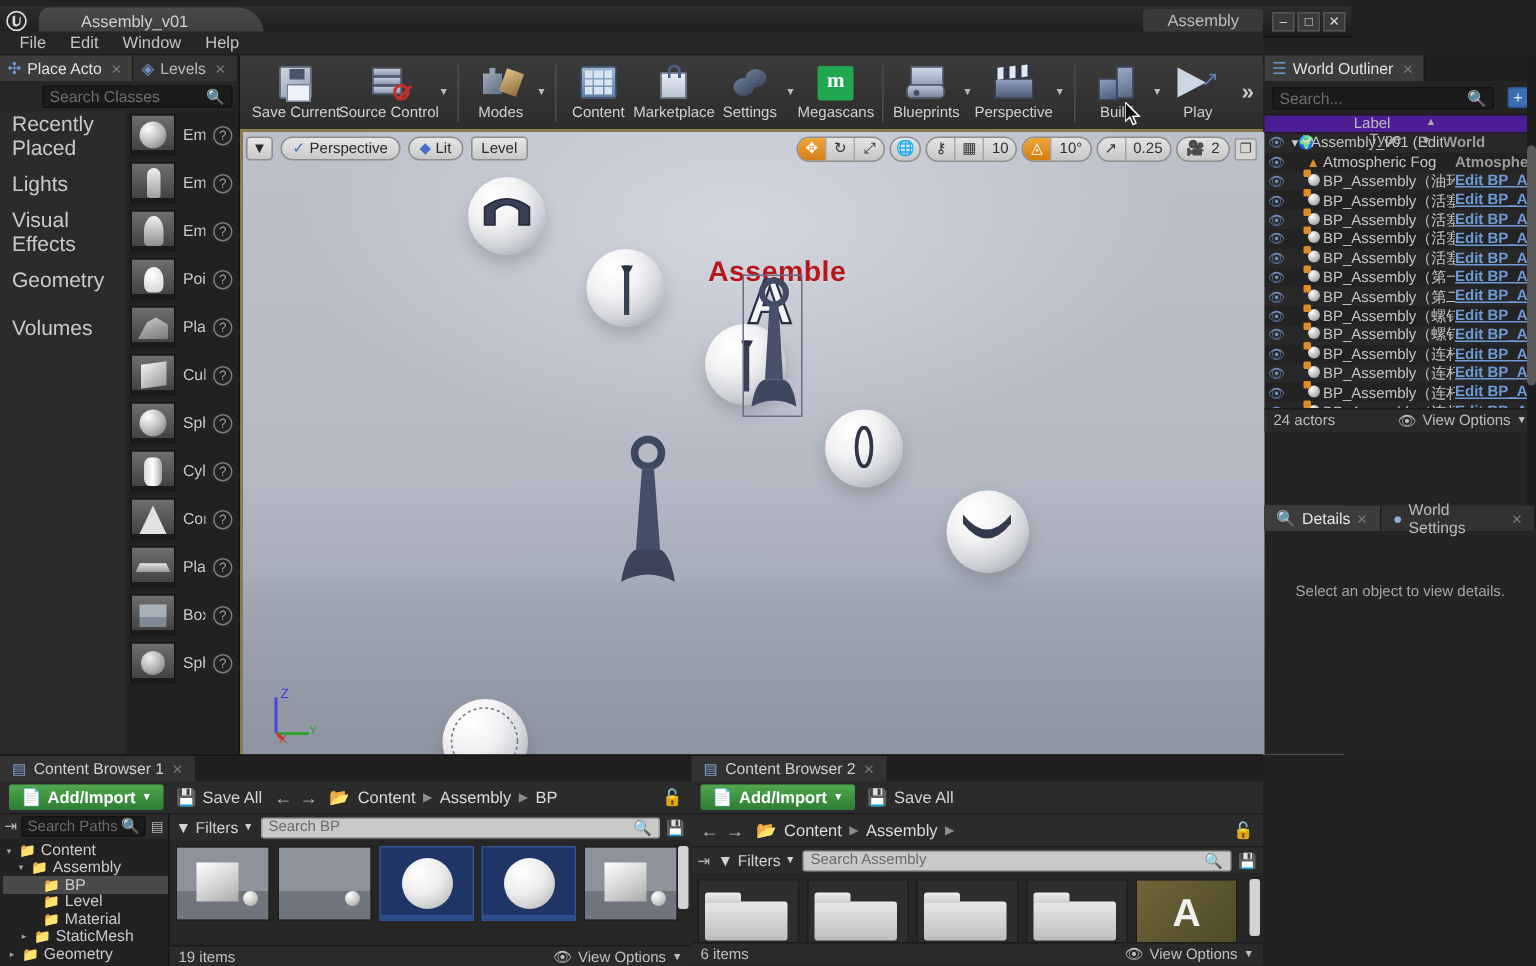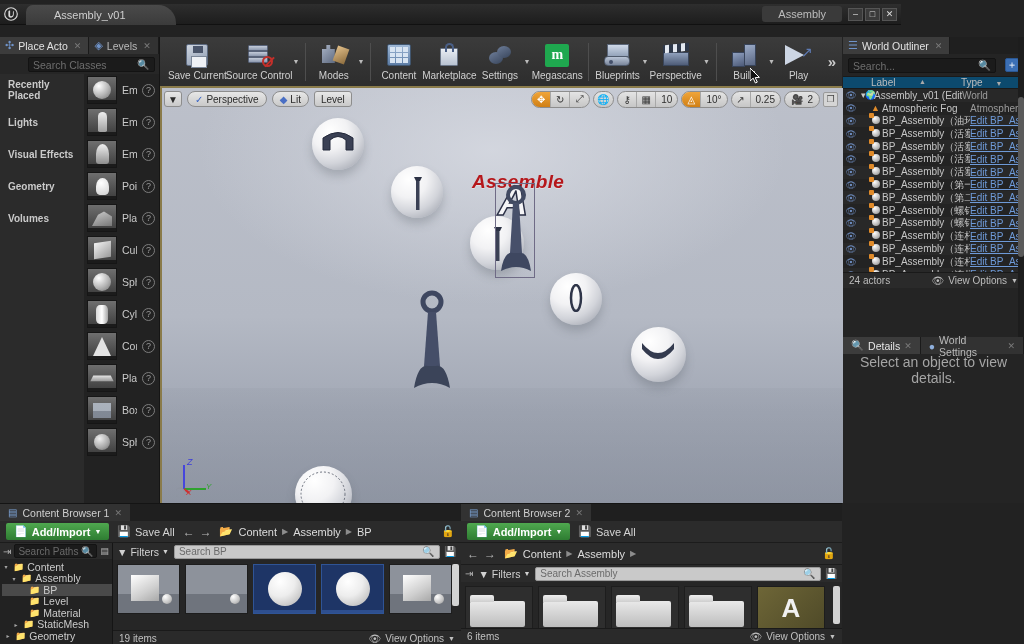--- a/index.html
+++ b/index.html
@@ -141,21 +141,21 @@
     height:15px; background:#1b1b1b; border:1px solid #131313; border-radius:2px;
     display:flex; align-items:center; padding:0 4px; color:#6e6e6e; font-size:10.5px;
     justify-content:space-between;
     margin-left:24px;
   }
   .searchbox .mag{ color:#9a9a9a; font-size:10px; }
 
   .catlist{ position:absolute; left:0; top:37px; width:84px; bottom:0; background:#2b2b2b; }
   .cat{
     height:32px; display:flex; align-items:center; padding-left:8px;
-    font-size:10px; color:#cacaca; position:relative;font-weight:bold;
+    font-size:14px; color:#cacaca; position:relative;
   }
   .cat.sel{ background:#3c3c3c; color:#fff; }
   .cat.sel:before{ content:""; position:absolute; left:0; top:0; bottom:0; width:3px; background:#e8a33d; }
 
   .actorlist{ position:absolute; left:84px; top:37px; right:0; bottom:0; background:#222222; overflow:hidden; }
   .arow{ height:32px; display:flex; align-items:center; gap:5px; padding-left:3px; }
   .athumb{
     width:30px; height:28px; background:linear-gradient(180deg,#6f6f6f,#3c3c3c);
     border:1px solid #161616; display:flex;align-items:center;justify-content:center;
     position:relative; overflow:hidden;
@@ -173,21 +173,21 @@
   .sh-pawn{ width:13px;height:20px;background:linear-gradient(180deg,#f0f0f0,#8e8e8e); border-radius:50% 50% 3px 3px; }
   .sh-bulb{ width:13px;height:17px;background:radial-gradient(circle at 40% 30%,#ffffff,#cfcfcf); border-radius:50% 50% 30% 30%; }
   .sh-player{ width:20px;height:16px;background:linear-gradient(160deg,#d4d4d4,#777); clip-path:polygon(0 100%,30% 30%,60% 10%,100% 40%,100% 100%); }
   .sh-box{ width:18px;height:15px;background:linear-gradient(180deg,#b7c0cc 0 55%,#8a93a1 55% 100%); opacity:.85; }
   .sh-spheretrig{ width:16px;height:16px;border-radius:50%;background:radial-gradient(circle at 35% 30%,#fff,#b0b0b0 60%,#6a6a6a); opacity:.9; }
 
   
   .viewport{
     position:absolute; left:160px; top:88px; width:736px; height:415px;
     background:linear-gradient(180deg,#b8bcc6 0%,#b5b9c3 45%,#aab0bb 65%,#9fa5b2 100%);
-    overflow:hidden; border-left:2px solid #8a7b4a;font-style:italic;
+    overflow:hidden; border-left:2px solid #8a7b4a;
   }
   .vp-bg{ position:absolute; inset:0;
     background:
       radial-gradient(ellipse 420px 220px at 45% 15%, rgba(215,218,226,.85), transparent 70%),
       linear-gradient(180deg,#bcc0ca 0%,#b4b9c4 55%,#a2a8b5 78%,#9aa1ae 100%);
   }
   .vp-floor{ position:absolute; left:0; right:0; bottom:0; height:115px;
     background:linear-gradient(180deg, rgba(150,156,168,.25), rgba(132,138,152,.55)); }
   .vp-toolbar{
     position:absolute; left:160px; top:88px; width:682px; height:22px;
@@ -229,45 +229,45 @@
   }
 
   
   .rightpanel{ position:absolute; left:843px; top:37px; width:181px; height:300px; background:#242424; }
   .wo-head{ display:flex; height:17px; background:#1f1f1f; }
   .wo-search{ margin:4px 5px 3px 5px; height:15px; background:#1b1b1b; border:1px solid #131313; border-radius:2px;
               display:flex;align-items:center;justify-content:space-between;padding:0 4px;color:#6e6e6e;font-size:10.5px;}
   .wo-searchrow{ display:flex; align-items:center; gap:4px; padding-right:5px;}
   .wo-add{ width:14px;height:14px; background:#3b6fb5; border:1px solid #2a5793; border-radius:2px; color:#fff;
            font-size:10px; display:flex; align-items:center; justify-content:center; flex:none; }
-  .colhead{ display:flex; height:13px; background:#0c4a6e; border-top:1px solid #1a1a1a; border-bottom:1px solid #1a1a1a;
-            font-size:10px; color:#bdbdbd; align-items:center; }
+  .colhead{ display:flex; height:13px; background:#4c1d95; border-top:1px solid #1a1a1a; border-bottom:1px solid #1a1a1a;
+            font-size:10px; color:#bdbdbd; align-items:center;flex-direction:column; }
   .colhead .c1{ width:118px; padding-left:28px; position:relative;}
   .colhead .c2{ flex:1; }
   .sortarrow{ position:absolute; left:76px; top:1px; font-size:7px; color:#aaa; }
   .outrows{ height:183px; overflow:hidden; }
   .orow{ display:flex; align-items:center; height:12.8px; font-size:10px; white-space:nowrap; }
   .orow:nth-child(odd){ background:#282828; }
   .orow:nth-child(even){ background:#232323; }
   .eye{ width:16px; text-align:center; color:#6f8fc4; font-size:9px; flex:none; }
   .oind{ flex:none; }
   .oicon{ width:13px; text-align:center; flex:none; font-size:9px; }
   .dot{ width:8px;height:8px;border-radius:50%;background:radial-gradient(circle at 32% 28%,#fff,#b8b8b8 60%,#7e7e7e); display:inline-block; position:relative;}
   .dot:before{ content:""; position:absolute; left:-3px; top:-3px; width:5px;height:5px;background:#e08b2a; border-radius:1px;}
   .olabel{ width:calc(118px - 30px); overflow:hidden; text-overflow:clip; color:#c6c6c6; }
-  .otype{ flex:1; color:#9b9b9b; overflow:hidden; }
+  .otype{ flex:1; color:#9b9b9b; overflow:hidden;font-weight:bold; }
   .otype.link{ color:#6e9ad8; text-decoration:underline; }
   .ofoot{ height:16px; display:flex; align-items:center; justify-content:space-between;
           padding:0 6px; background:#2a2a2a; border-top:1px solid #1a1a1a; font-size:10px; color:#bdbdbd; }
 
   .details{ position:absolute; left:843px; top:337px; width:181px; height:166px; background:#242424; }
   .dtabs{ display:flex; height:17px; background:#1f1f1f; }
   .dtab{ display:flex;align-items:center;gap:4px;padding:0 8px; font-size:10.5px; background:#323232; color:#bbb; border-right:1px solid #1a1a1a;}
   .dtab.active{ background:#3c3c3c; color:#e6e6e6; }
-  .dempty{ text-align:center; font-size:14px; color:#a5a5a5; }
+  .dempty{ text-align:center; margin-top:35px; font-size:10px; color:#a5a5a5; }
 
   
   .cb{ position:absolute; background:#262626; border-top:1px solid #141414; }
   .cb1{ left:0; top:503px; width:461px; height:141px; }
   .cb2{ left:461px; top:503px; width:381px; height:141px; }
   .cbtab{ display:flex; height:17px; background:#1f1f1f; }
   .ctab{ display:flex;align-items:center;gap:5px;padding:0 8px; font-size:10.5px; background:#323232; color:#cfcfcf;}
   .ic-cb{ color:#7da3d6; font-size:10px; }
   .cbbar{ height:22px; display:flex; align-items:center; gap:8px; padding:0 6px; background:#2b2b2b; border-bottom:1px solid #1c1c1c;}
   .addimport{ background:linear-gradient(180deg,#4fa84f,#2e7d32); color:#fff; font-size:11px; font-weight:bold;
@@ -333,20 +333,26 @@
     </div>
     <div class="title-spacer"></div>
     <div class="app-name">Assembly</div>
     <div class="wbtns">
       <div class="wbtn">–</div>
       <div class="wbtn">□</div>
       <div class="wbtn">✕</div>
     </div>
   </div>
 
+  <div class="menubar">
+    <div class="menuitem">File</div>
+    <div class="menuitem">Edit</div>
+    <div class="menuitem">Window</div>
+    <div class="menuitem">Help</div>
+  </div>
 
   <div class="toolbar">
 
     <div class="tbitem">
       <div class="tbicon">
           <div class="ic-save"></div>
         </div>
       <div class="tblabel">Save Current</div>
     </div>
     <div class="tbitem">

